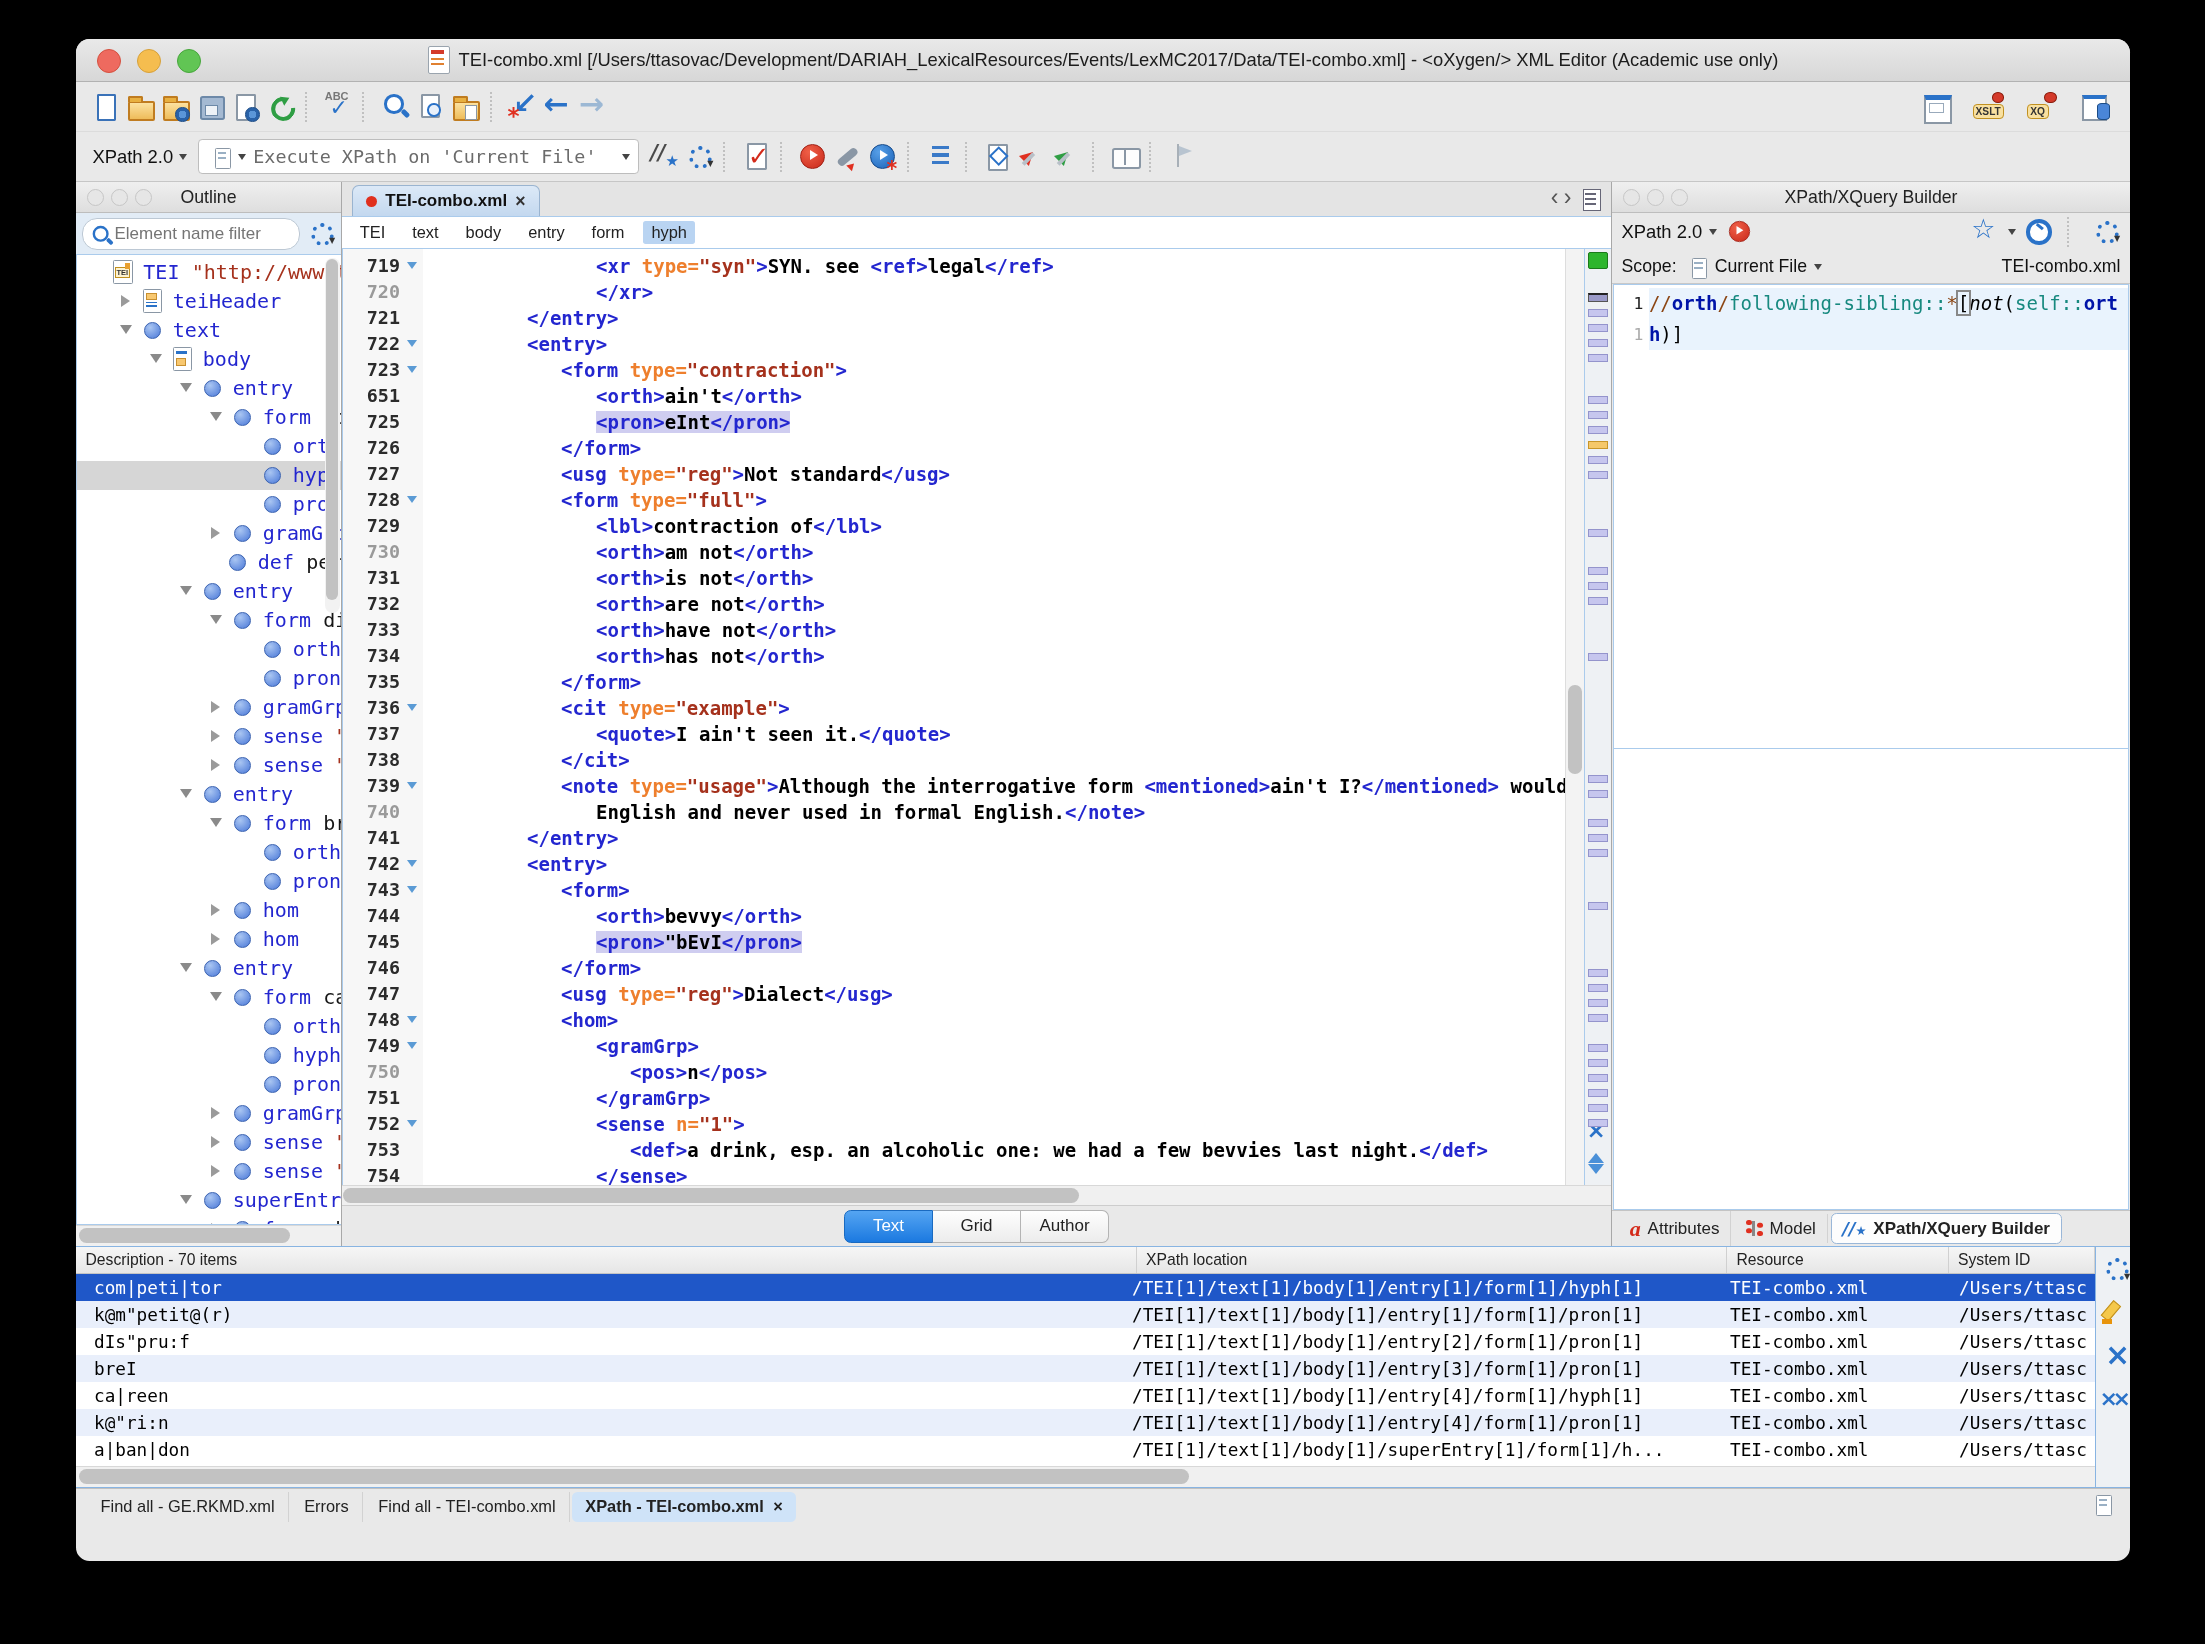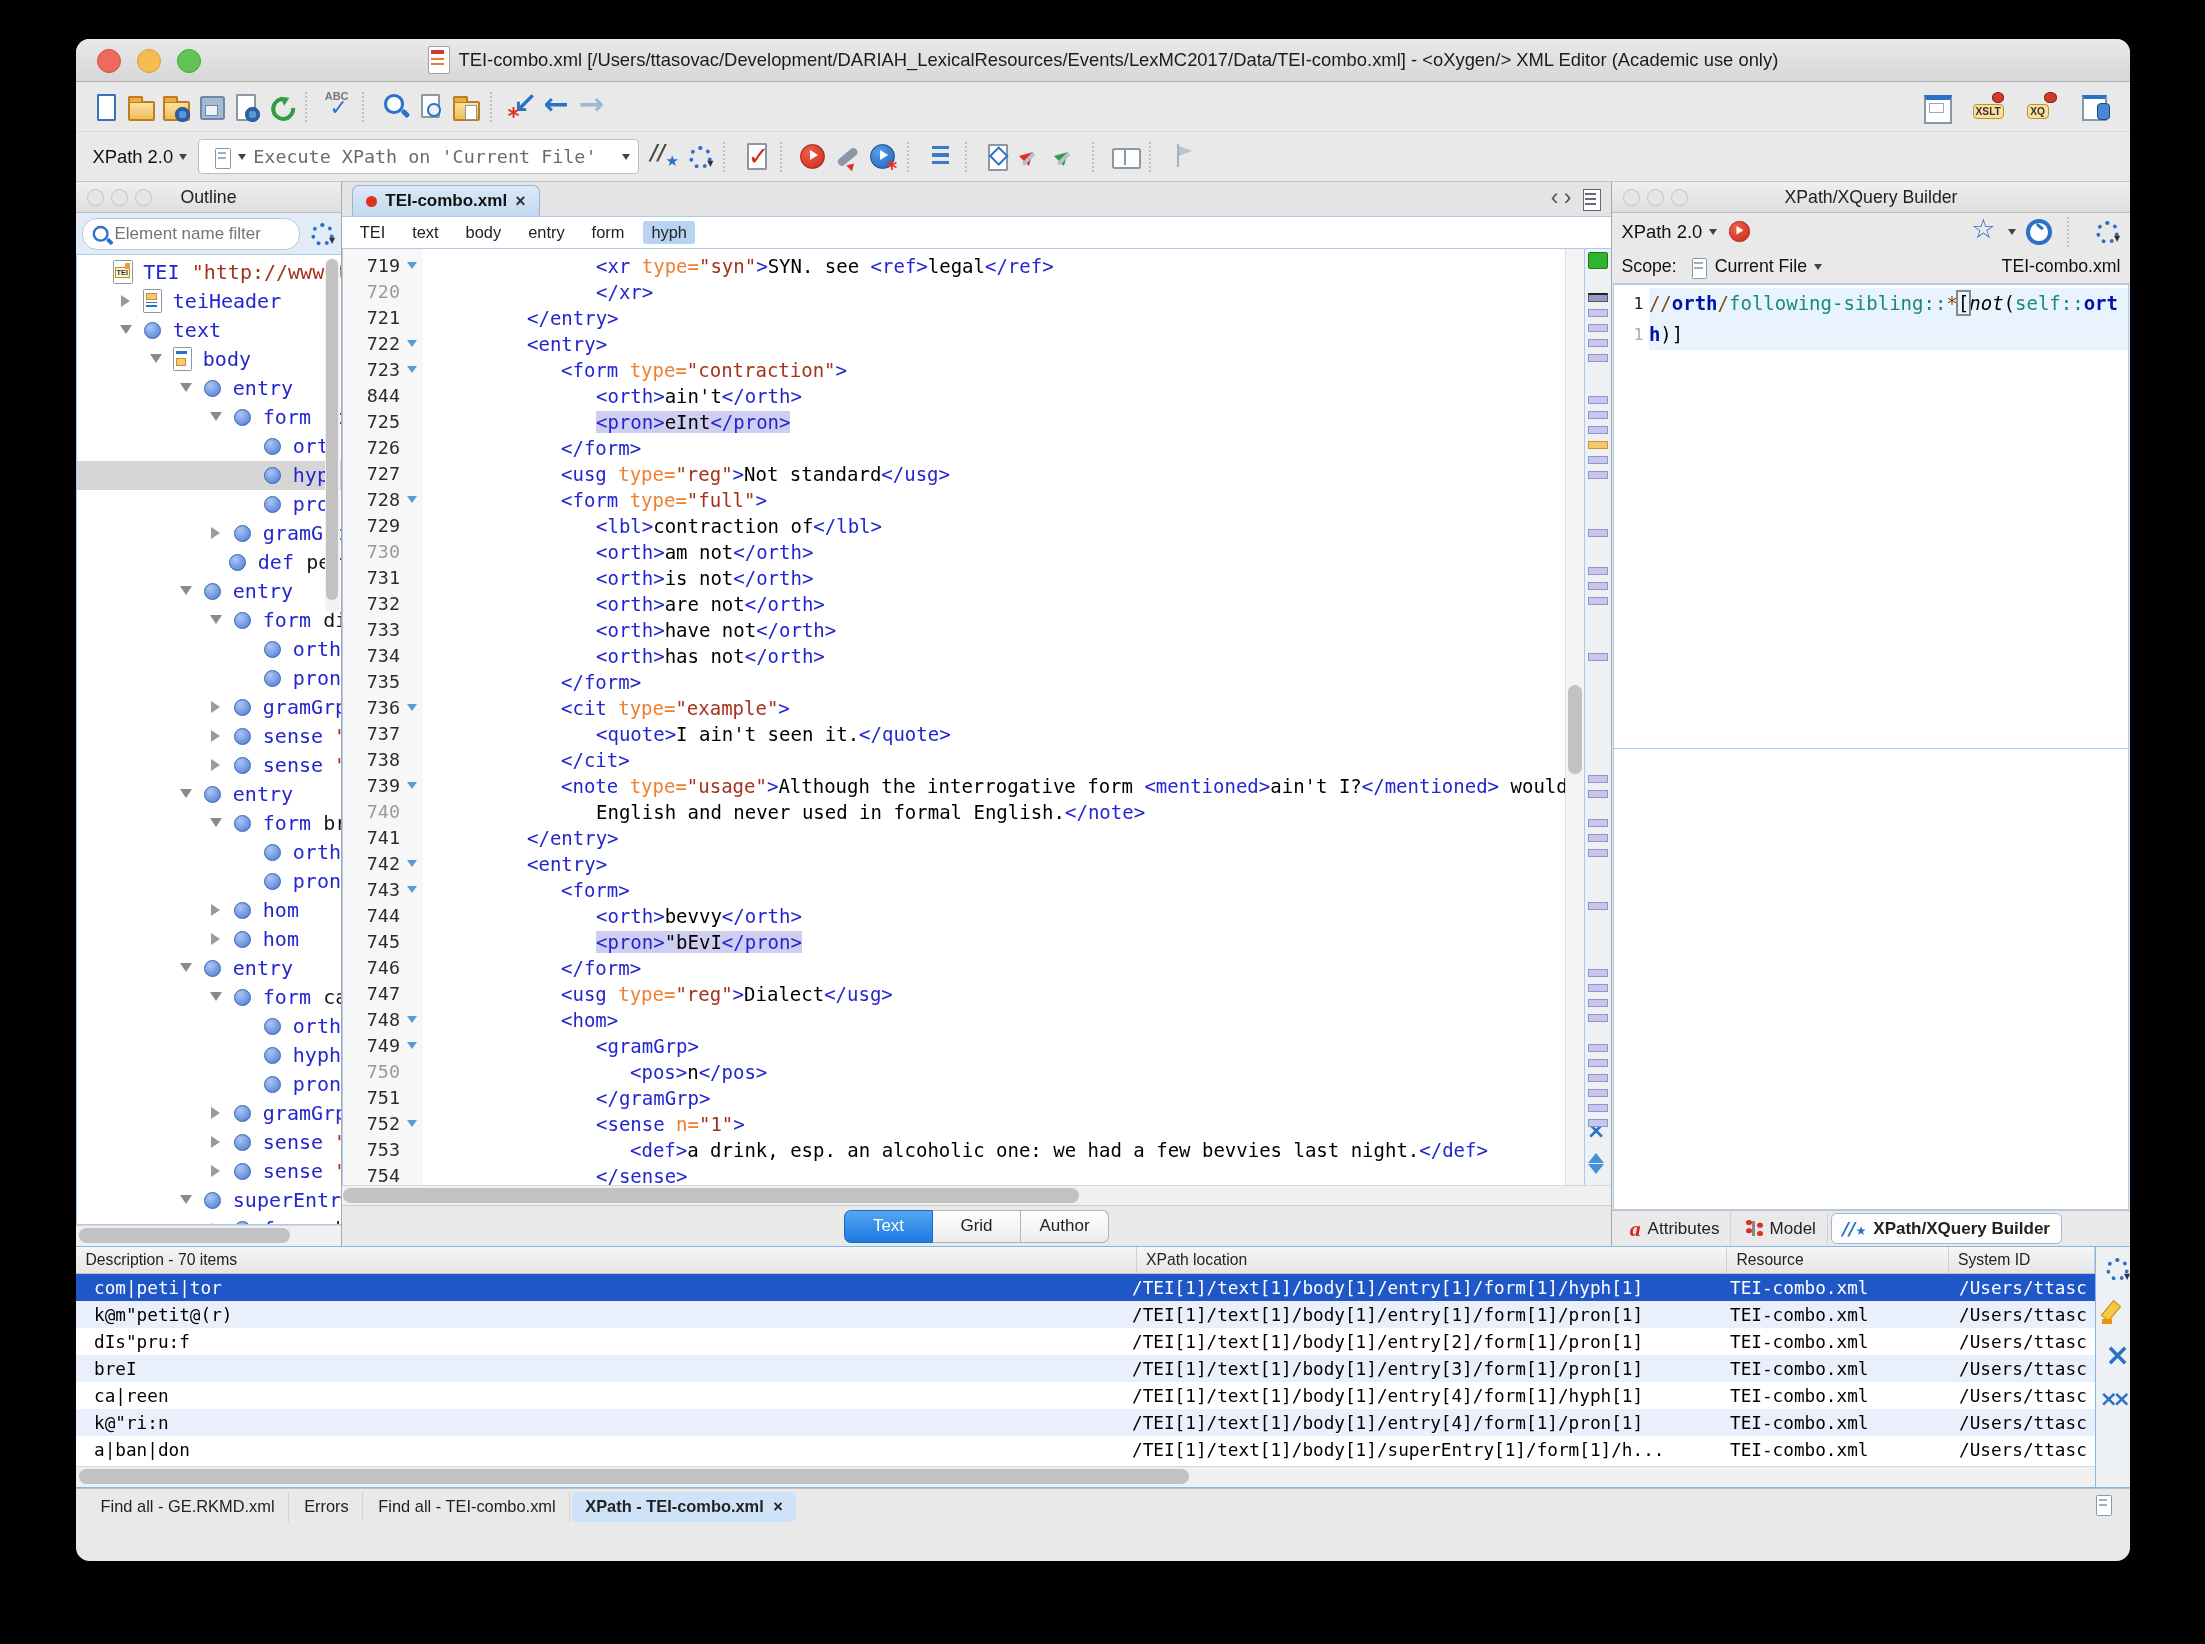--- a/index.html
+++ b/index.html
@@ -149,21 +149,21 @@
     border-radius:6.8px 6.8px 0 0;display:flex;align-items:center;gap:8.2px;padding:0 13.6px;font-size:17px;font-weight:bold;color:#111;}
   .etab .dot{width:11px;height:11px;border-radius:50%;background:#e0301e;}
   .etab .tclose{font-size:17.7px;color:#333;font-weight:bold;}
   .tsr{position:absolute;right:9.5px;bottom:5.5px;display:flex;align-items:center;gap:5.5px;font-size:23px;color:#555;}
   .tsr .ic{width:24.5px;height:24.5px;}
   .crumbbar{height:31px;flex:none;background:#fff;border-top:1.4px solid #aacbec;border-bottom:1.4px solid #aacbec;
     display:flex;align-items:center;gap:27px;padding-left:17.7px;font-size:16.4px;color:#222;}
   .crumb.sel{background:#b9d4f2;border-radius:2.7px;padding:2px 8.2px;margin-left:-8.2px;}
   .codewrap{flex:1;display:flex;min-height:0;border-left:1.4px solid #aacbec;background:#fff;}
   .code{flex:1;min-width:0;overflow:hidden;padding-top:4.1px;
-    background:linear-gradient(to right,#f7f7f7 80px,#fff 80px);}
+    background:linear-gradient(to right,#f7f7f7 80px,#fff 80px);font-weight:bold;}
   .cl{height:26px;line-height:26px;white-space:pre;font-family:"DejaVu Sans Mono",monospace;font-size:19px;display:flex;}
   .ln{width:57px;flex:none;text-align:right;color:#2b2b2b;font-size:18.4px;}
   .ln.dim{color:#9a9a9a;}
   .fd{width:23px;flex:none;display:inline-flex;justify-content:center;}
   .fd i{border:5.5px solid transparent;border-top:7.5px solid #5b9bd5;margin-top:8.9px;}
   .ct{flex:1;min-width:0;overflow:hidden;white-space:pre;}
   .ind{display:inline-block;}
   .tk-t{color:#2326cf;}.tk-a{color:#ee7f2d;}.tk-v{color:#a5311c;}.tk-x{color:#000;}
   .hlx{background:#cfcdf0;}
   .vscroll{width:17.7px;flex:none;background:#f3f3f3;position:relative;border-left:0.7px solid #ddd;}
@@ -751,21 +751,21 @@
           <span class="crumb">form</span>
           <span class="crumb sel">hyph</span>
         </div>
       <div class="codewrap">
         <div class="code" id="codes">
             <div class="cl"><span class="ln">719</span><span class="fd"><i></i></span><span class="ct"><span class="ind" style="width: 173px;"></span><span class="tk-t">&lt;xr </span><span class="tk-a">type=</span><span class="tk-v">"syn"</span><span class="tk-t">&gt;</span><span class="tk-x">SYN. see </span><span class="tk-t">&lt;ref&gt;</span><span class="tk-x">legal</span><span class="tk-t">&lt;/ref&gt;</span></span></div>
             <div class="cl"><span class="ln dim">720</span><span class="fd"></span><span class="ct"><span class="ind" style="width: 173px;"></span><span class="tk-t">&lt;/xr&gt;</span></span></div>
             <div class="cl"><span class="ln">721</span><span class="fd"></span><span class="ct"><span class="ind" style="width: 104px;"></span><span class="tk-t">&lt;/entry&gt;</span></span></div>
             <div class="cl"><span class="ln">722</span><span class="fd"><i></i></span><span class="ct"><span class="ind" style="width: 104px;"></span><span class="tk-t">&lt;entry&gt;</span></span></div>
             <div class="cl"><span class="ln">723</span><span class="fd"><i></i></span><span class="ct"><span class="ind" style="width: 138px;"></span><span class="tk-t">&lt;form </span><span class="tk-a">type=</span><span class="tk-v">"contraction"</span><span class="tk-t">&gt;</span></span></div>
-            <div class="cl"><span class="ln">844</span><span class="fd"></span><span class="ct"><span class="ind" style="width: 173px;"></span><span class="tk-t">&lt;orth&gt;</span><span class="tk-x">ain't</span><span class="tk-t">&lt;/orth&gt;</span></span></div>
+            <div class="cl"><span class="ln">651</span><span class="fd"></span><span class="ct"><span class="ind" style="width: 173px;"></span><span class="tk-t">&lt;orth&gt;</span><span class="tk-x">ain't</span><span class="tk-t">&lt;/orth&gt;</span></span></div>
             <div class="cl"><span class="ln">725</span><span class="fd"></span><span class="ct"><span class="ind" style="width: 173px;"></span><span class="hlx"><span class="tk-t">&lt;pron&gt;</span><span class="tk-x">eInt</span><span class="tk-t">&lt;/pron&gt;</span></span></span></div>
             <div class="cl"><span class="ln">726</span><span class="fd"></span><span class="ct"><span class="ind" style="width: 138px;"></span><span class="tk-t">&lt;/form&gt;</span></span></div>
             <div class="cl"><span class="ln">727</span><span class="fd"></span><span class="ct"><span class="ind" style="width: 138px;"></span><span class="tk-t">&lt;usg </span><span class="tk-a">type=</span><span class="tk-v">"reg"</span><span class="tk-t">&gt;</span><span class="tk-x">Not standard</span><span class="tk-t">&lt;/usg&gt;</span></span></div>
             <div class="cl"><span class="ln">728</span><span class="fd"><i></i></span><span class="ct"><span class="ind" style="width: 138px;"></span><span class="tk-t">&lt;form </span><span class="tk-a">type=</span><span class="tk-v">"full"</span><span class="tk-t">&gt;</span></span></div>
             <div class="cl"><span class="ln">729</span><span class="fd"></span><span class="ct"><span class="ind" style="width: 173px;"></span><span class="tk-t">&lt;lbl&gt;</span><span class="tk-x">contraction of</span><span class="tk-t">&lt;/lbl&gt;</span></span></div>
             <div class="cl"><span class="ln dim">730</span><span class="fd"></span><span class="ct"><span class="ind" style="width: 173px;"></span><span class="tk-t">&lt;orth&gt;</span><span class="tk-x">am not</span><span class="tk-t">&lt;/orth&gt;</span></span></div>
             <div class="cl"><span class="ln">731</span><span class="fd"></span><span class="ct"><span class="ind" style="width: 173px;"></span><span class="tk-t">&lt;orth&gt;</span><span class="tk-x">is not</span><span class="tk-t">&lt;/orth&gt;</span></span></div>
             <div class="cl"><span class="ln">732</span><span class="fd"></span><span class="ct"><span class="ind" style="width: 173px;"></span><span class="tk-t">&lt;orth&gt;</span><span class="tk-x">are not</span><span class="tk-t">&lt;/orth&gt;</span></span></div>
             <div class="cl"><span class="ln">733</span><span class="fd"></span><span class="ct"><span class="ind" style="width: 173px;"></span><span class="tk-t">&lt;orth&gt;</span><span class="tk-x">have not</span><span class="tk-t">&lt;/orth&gt;</span></span></div>
             <div class="cl"><span class="ln">734</span><span class="fd"></span><span class="ct"><span class="ind" style="width: 173px;"></span><span class="tk-t">&lt;orth&gt;</span><span class="tk-x">has not</span><span class="tk-t">&lt;/orth&gt;</span></span></div>

